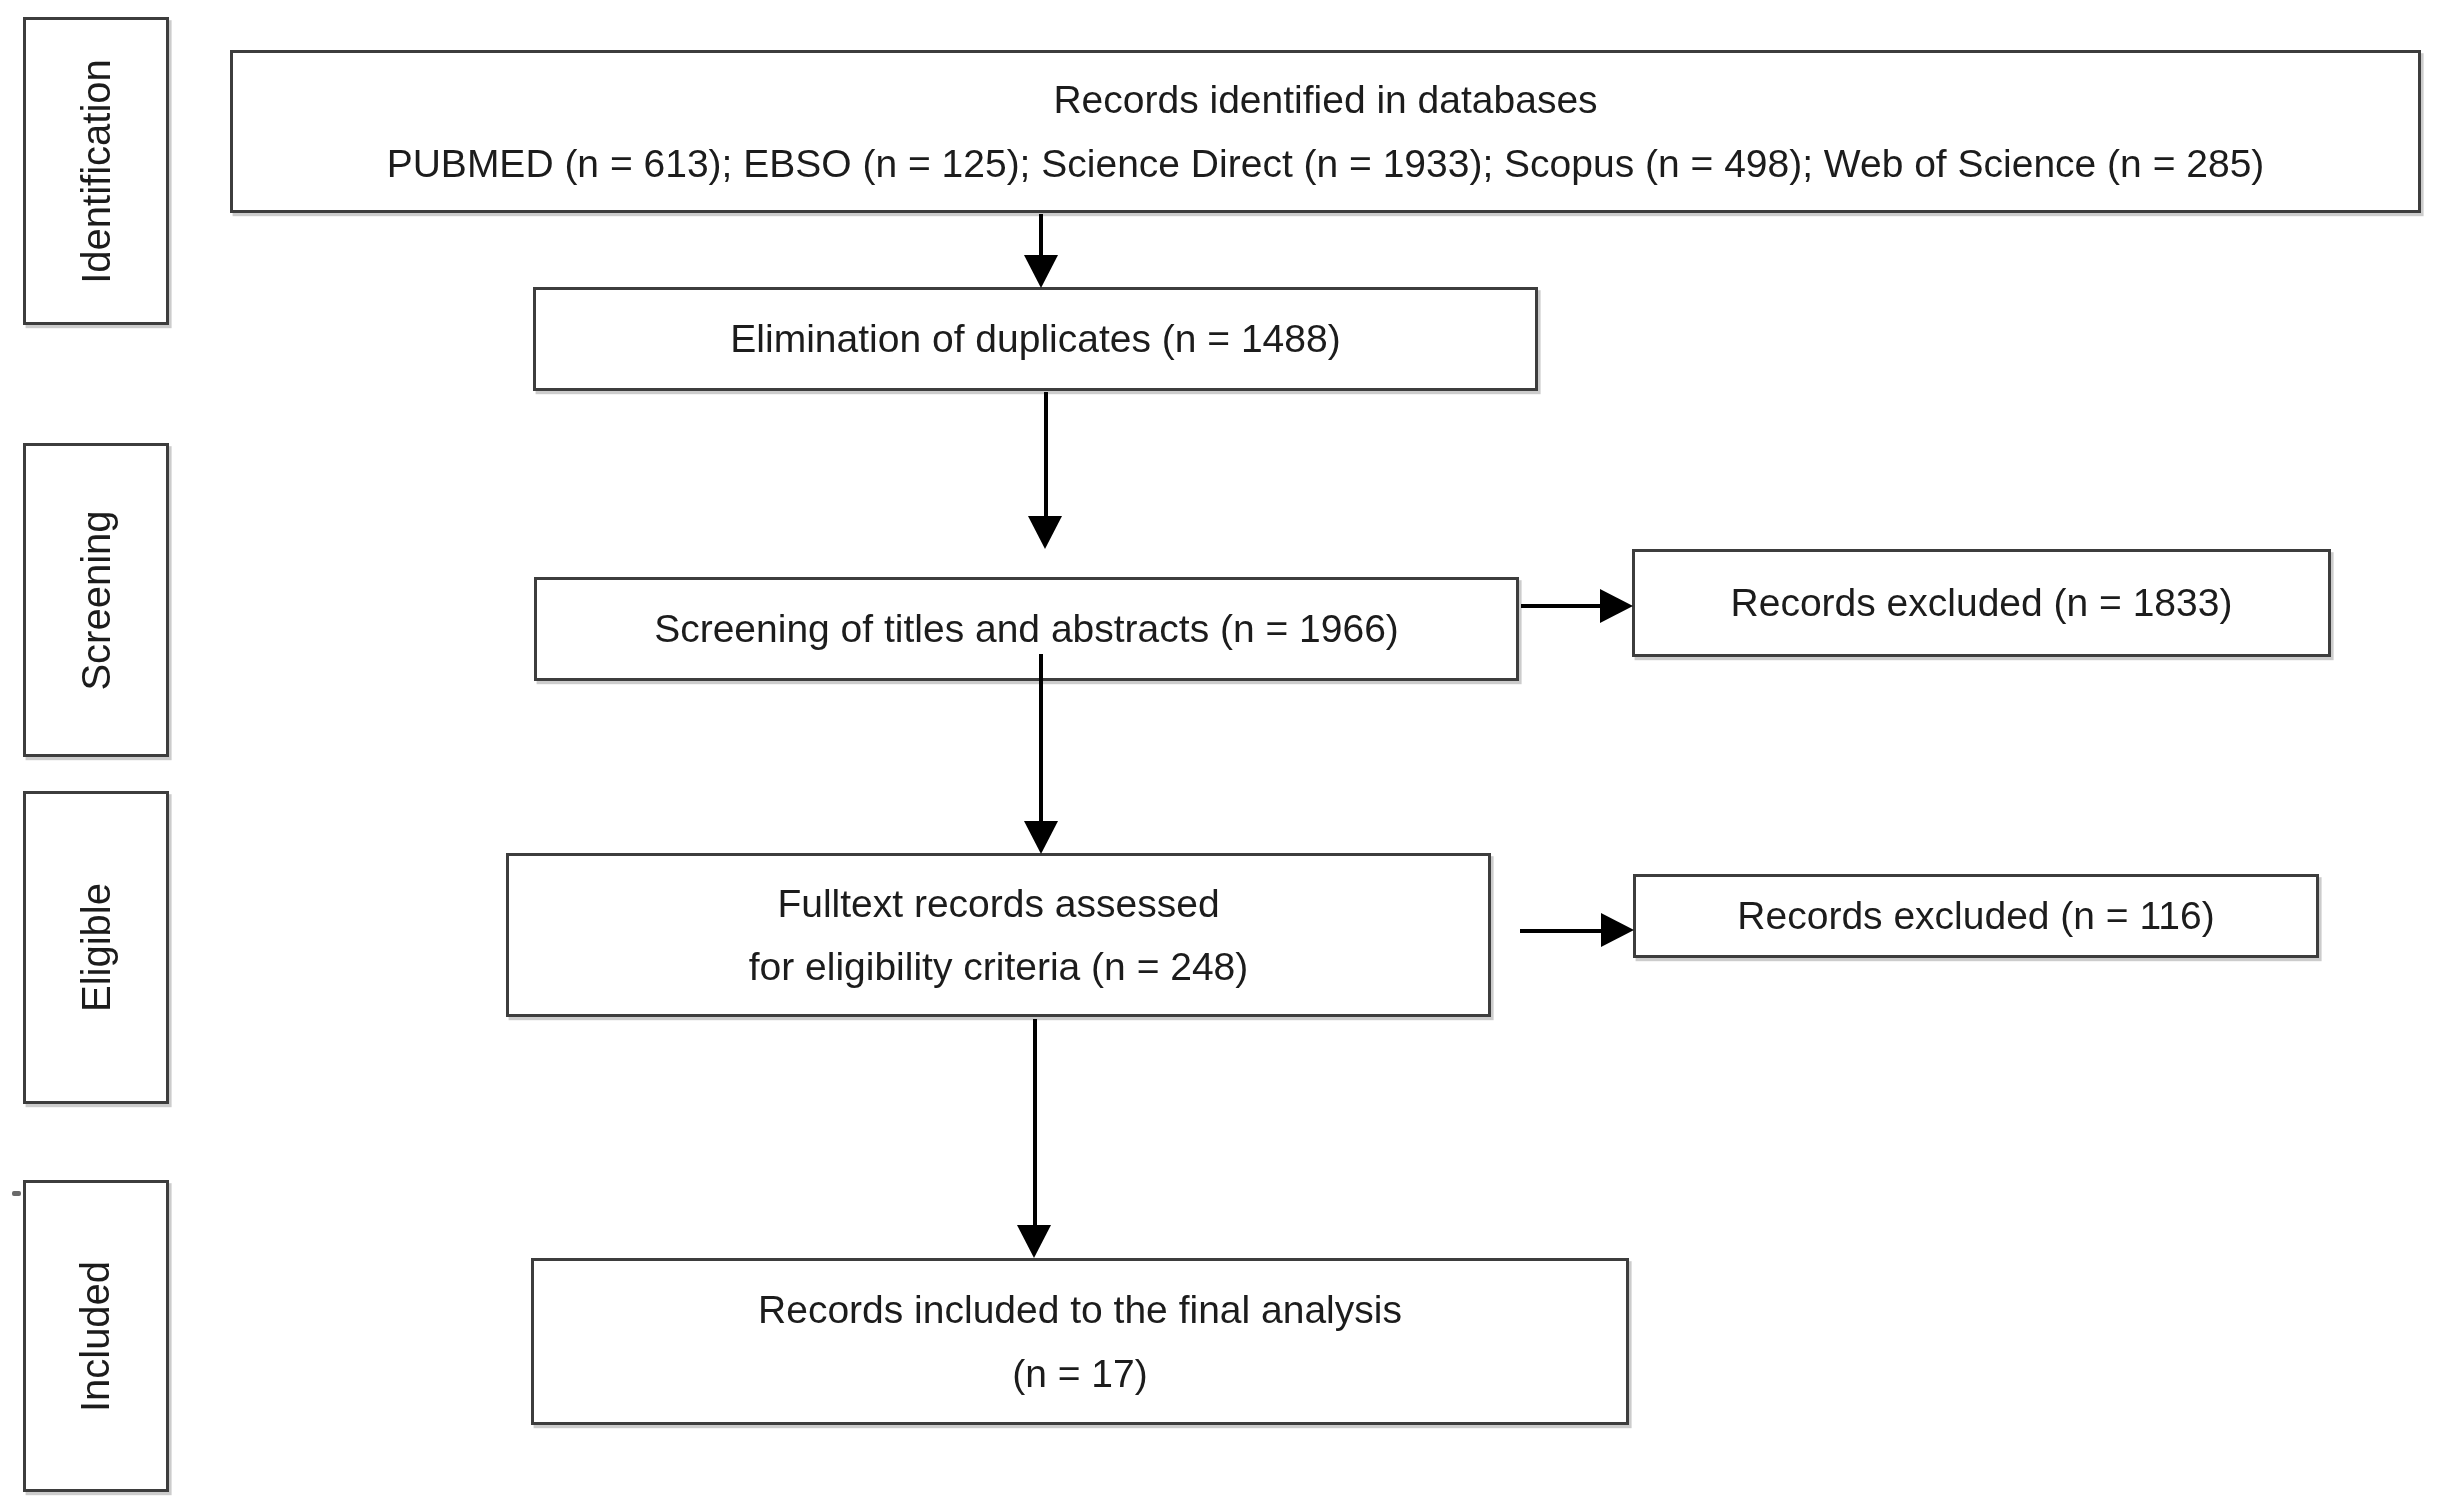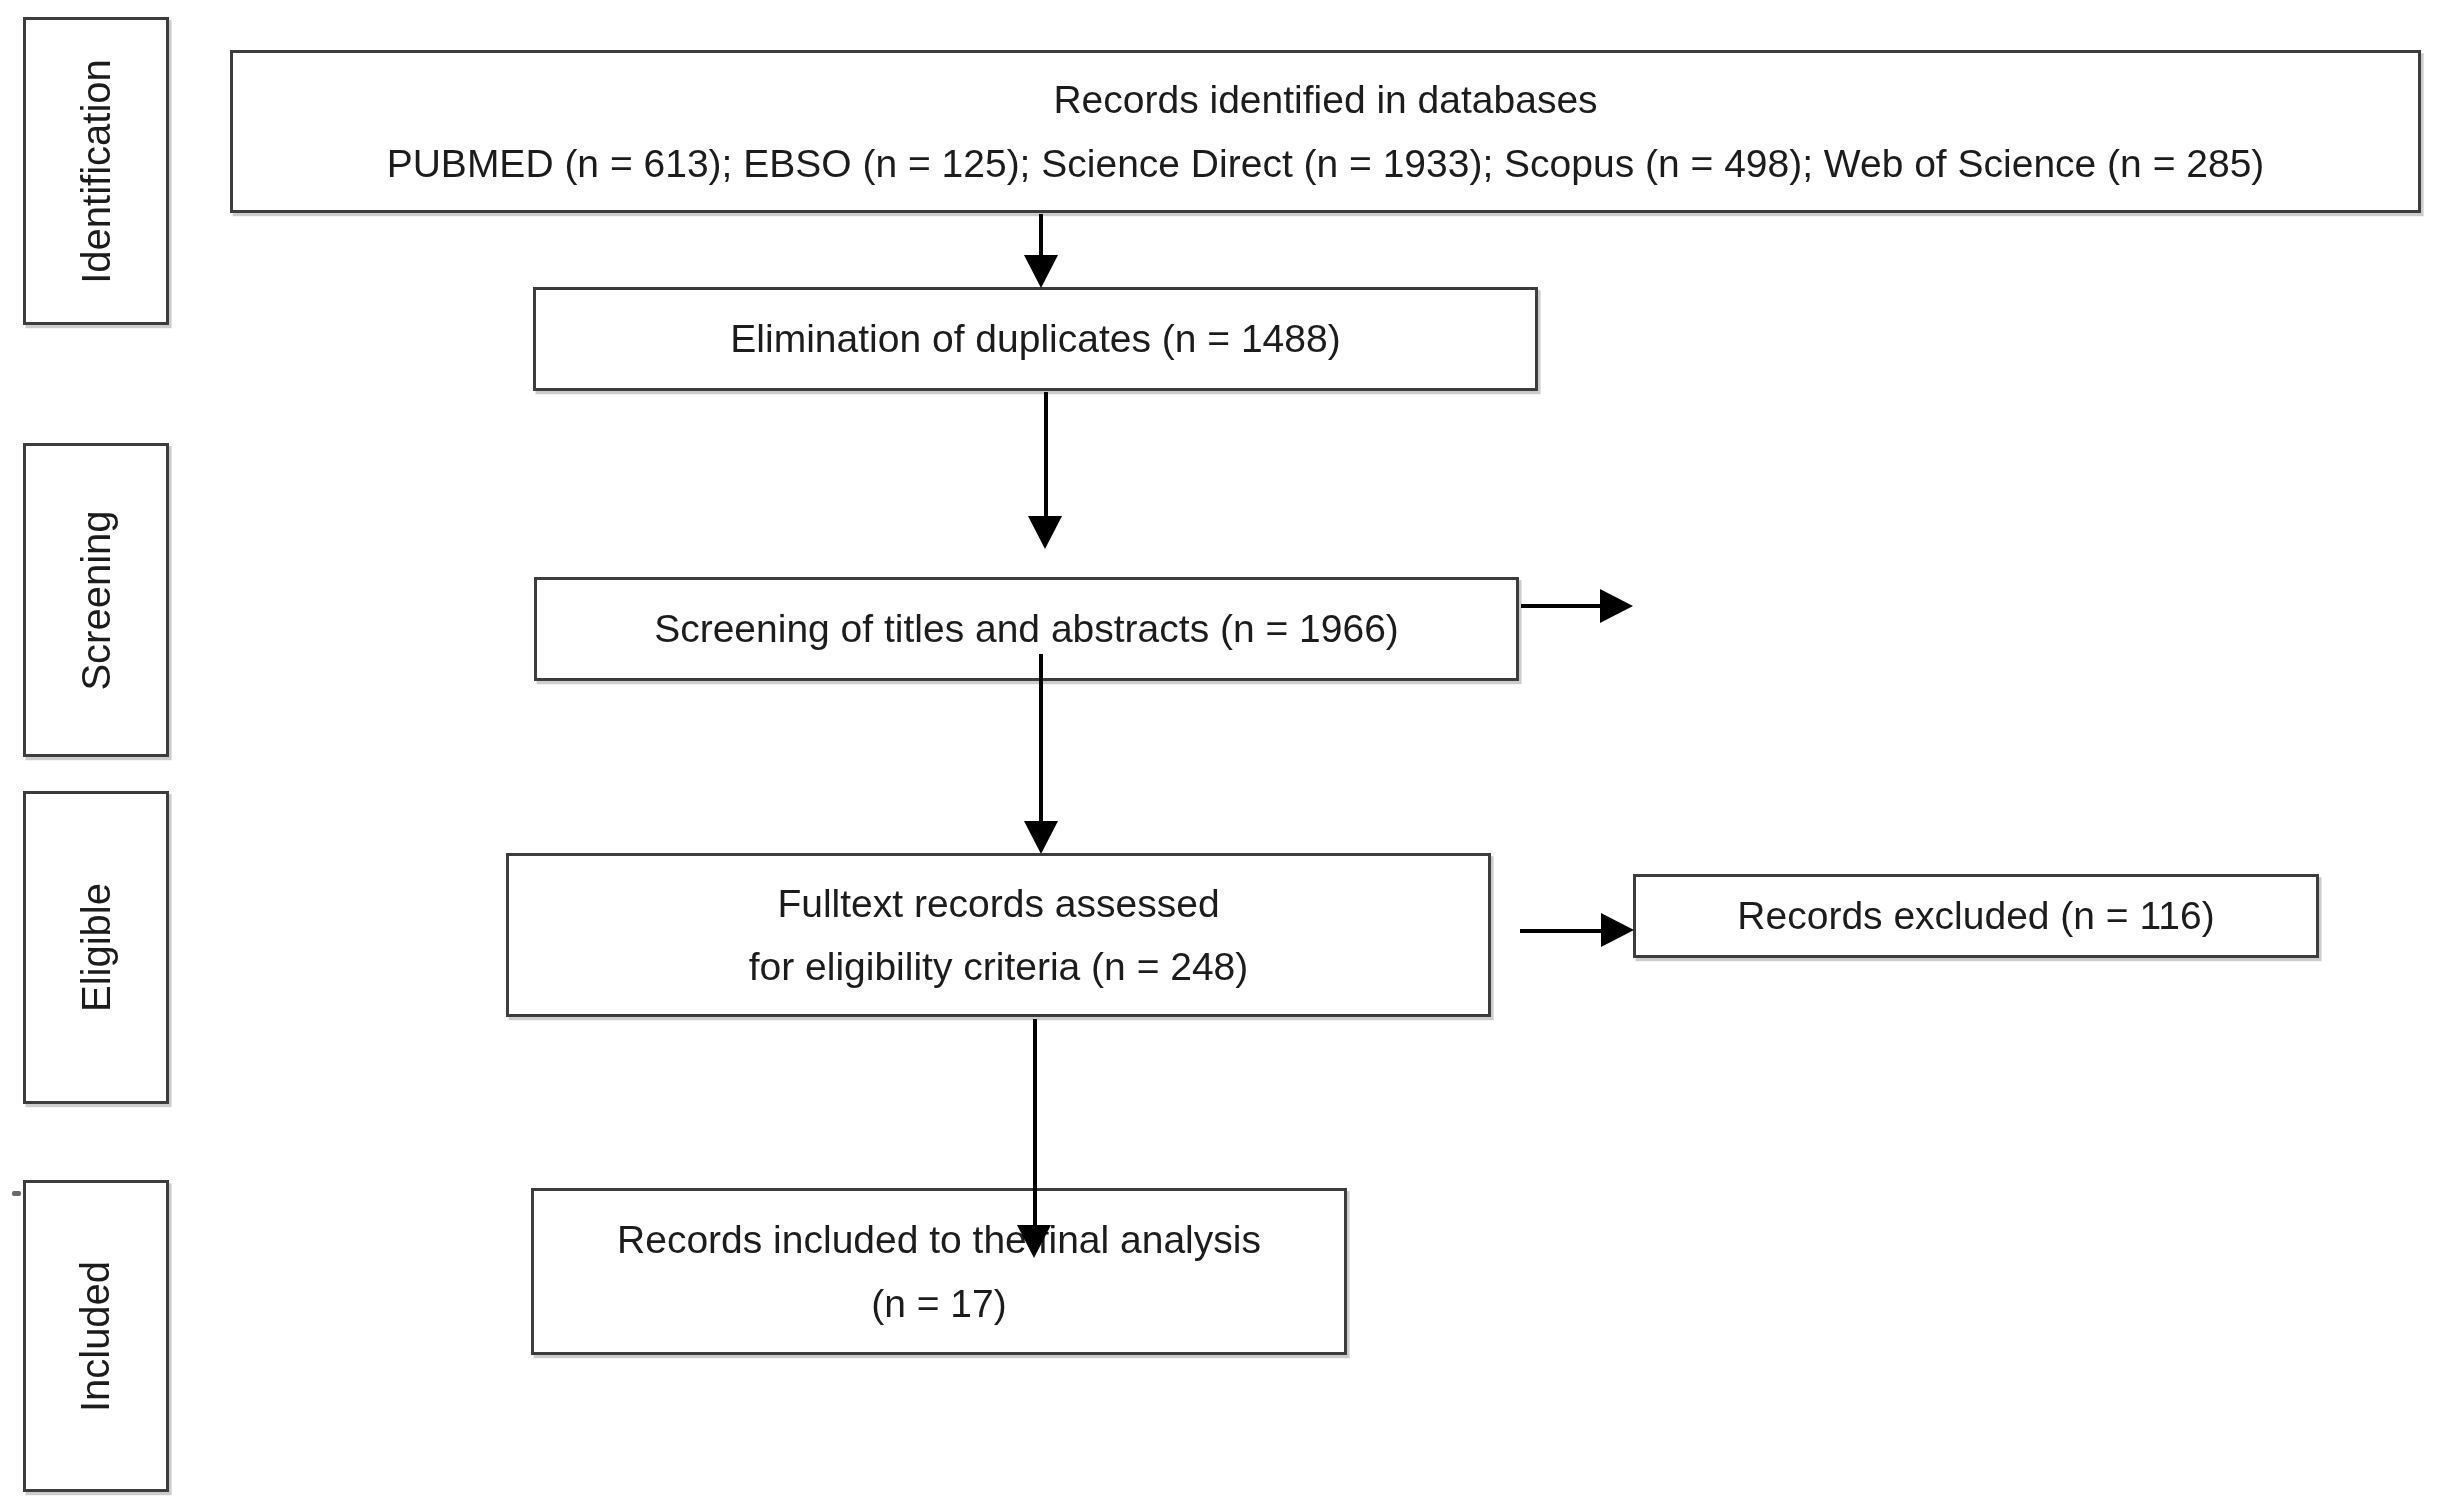--- a/index.html
+++ b/index.html
@@ -109,31 +109,34 @@
   </div>
 
   <div class="flowbox" style="left:533px;top:287px;width:1005px;height:104px;">
     <div class="line">Elimination of duplicates (n = 1488)</div>
   </div>
 
   <div class="flowbox" style="left:534px;top:549px;width:985px;height:104px;margin-top:28px;">
     <div class="line">Screening of titles and abstracts (n = 1966)</div>
   </div>
 
+  <div class="flowbox" style="left:1632px;top:549px;width:699px;height:108px;">
+    <div class="line">Records excluded (n = 1833)</div>
+  </div>
 
   <div class="flowbox" style="left:506px;top:853px;width:985px;height:164px;">
     <div class="line">Fulltext records assessed</div>
     <div class="line">for eligibility criteria (n = 248)</div>
   </div>
 
   <div class="flowbox" style="left:1633px;top:874px;width:686px;height:84px;">
     <div class="line">Records excluded (n = 116)</div>
   </div>
 
-  <div class="flowbox" style="left:531px;top:1188px;width:816px;height:167px;">
+  <div class="flowbox" style="left:531px;top:1258px;width:1098px;height:167px;">
     <div class="line">Records included to the final analysis</div>
     <div class="line">(n = 17)</div>
   </div>
 
   <div>
     <div class="vline" style="left:1039px;top:214px;height:42px;"></div>
     <div class="head-down" style="left:1024px;top:255px;"></div>
   </div>
 
   <div>

